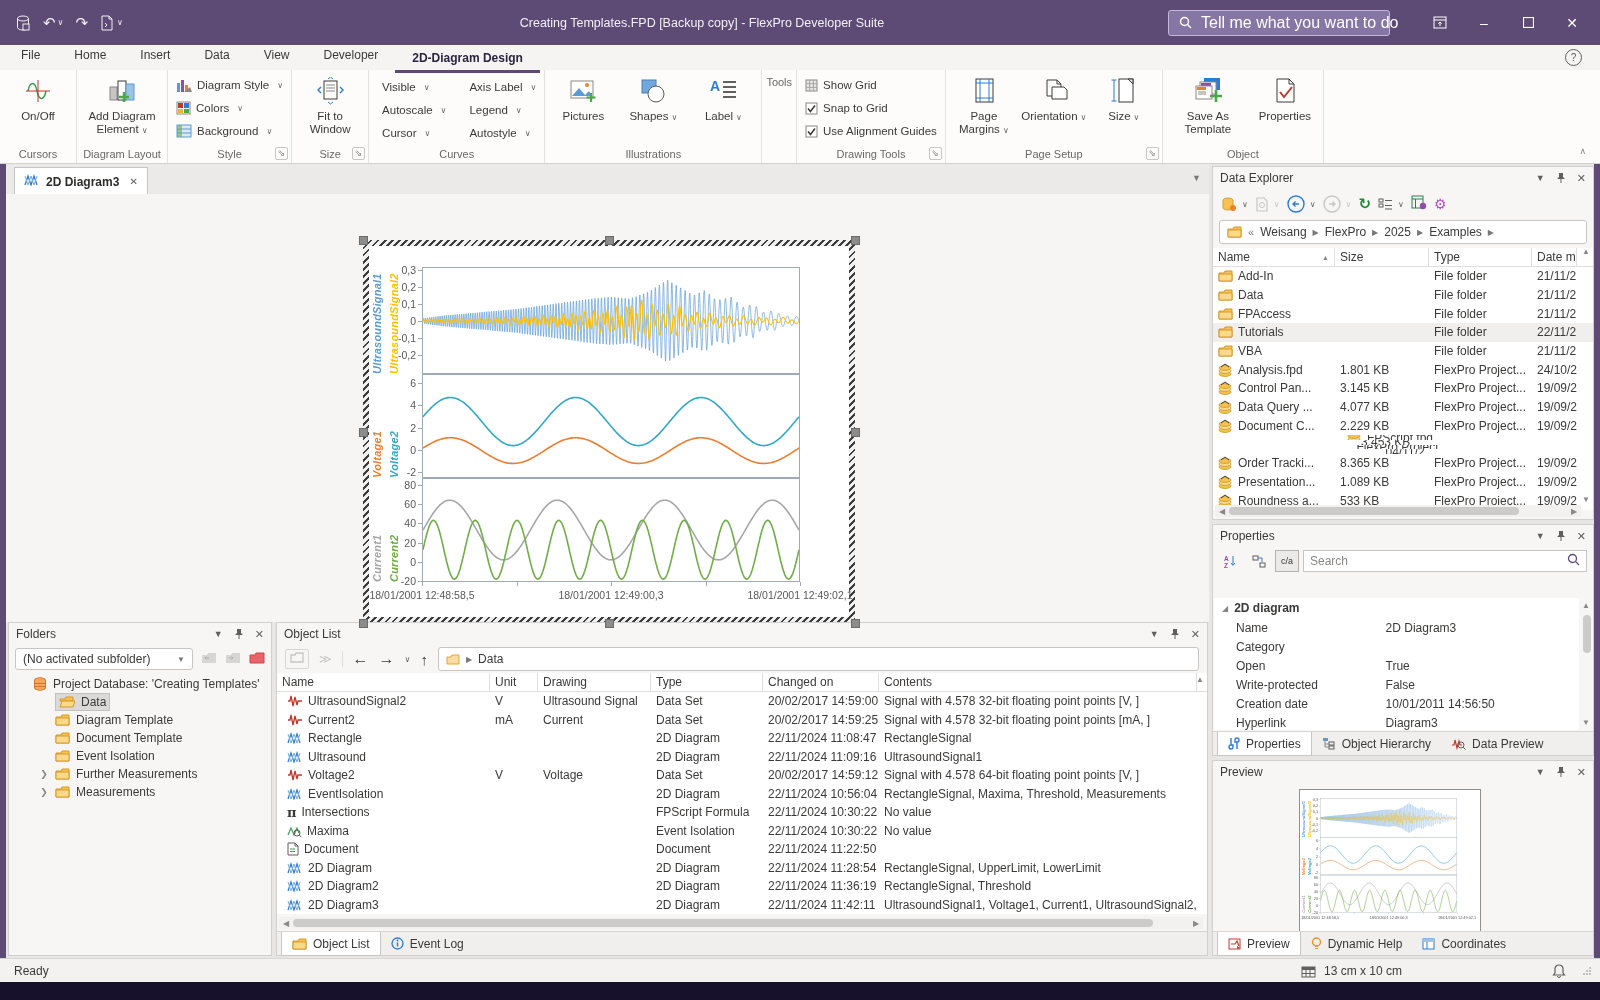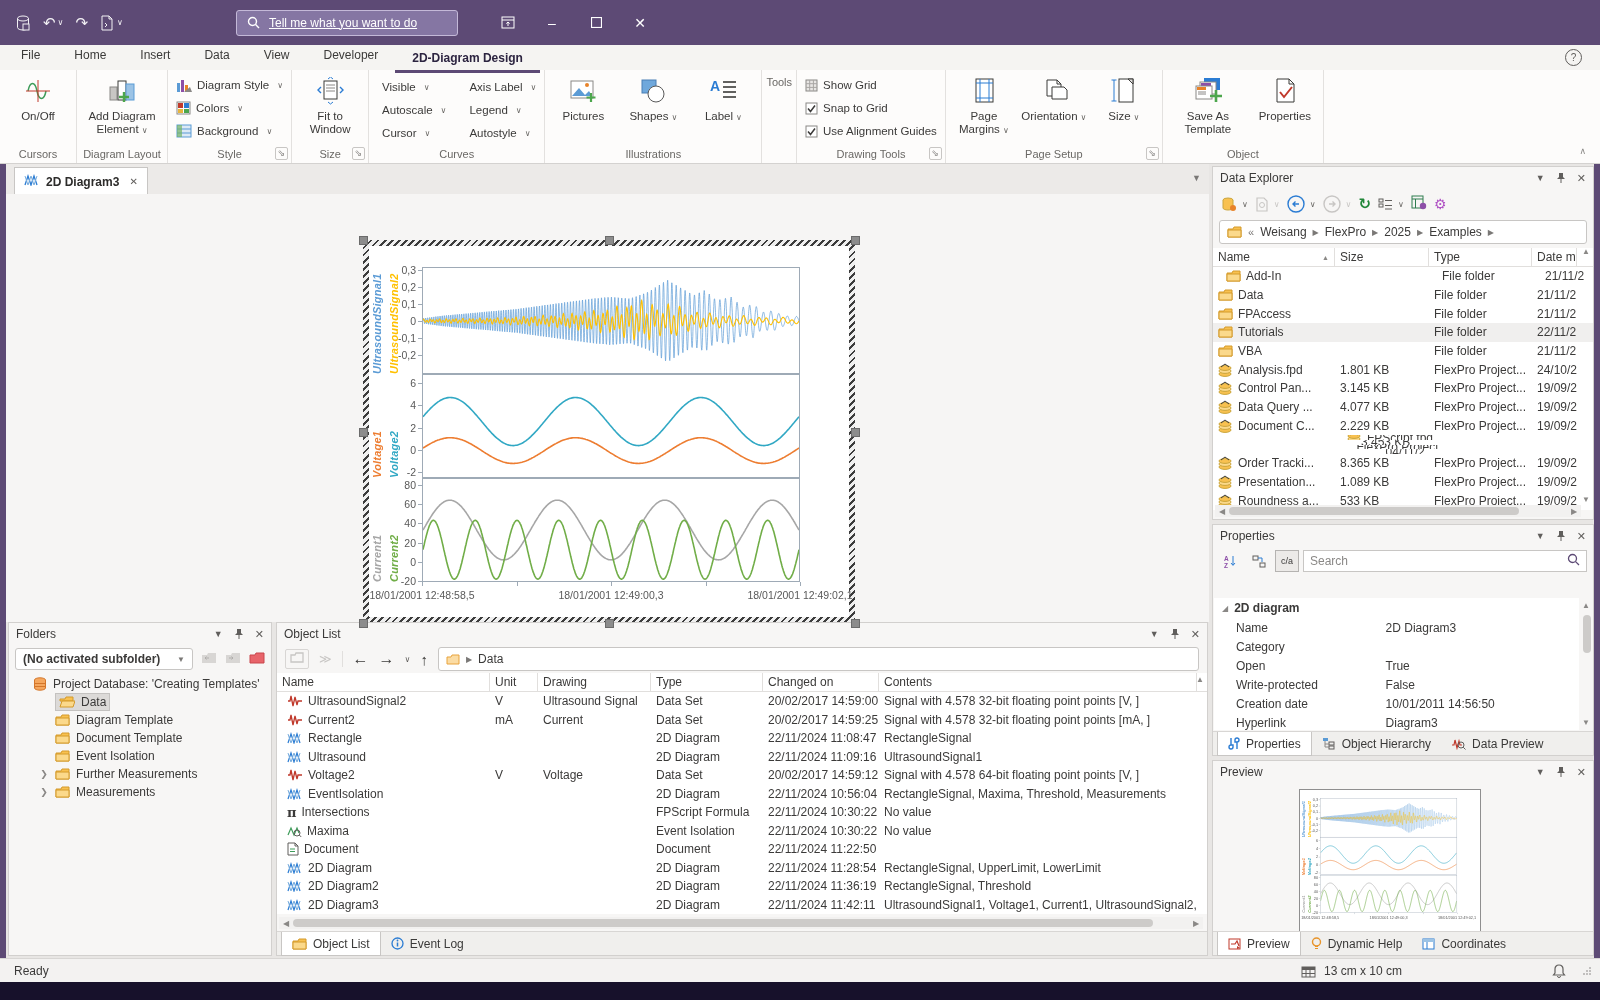--- a/index.html
+++ b/index.html
@@ -7,21 +7,21 @@
        font-family:"Liberation Sans","DejaVu Sans",sans-serif;font-size:12px;color:#3b3a39;background:#e8e6e4;}
   body::before{content:"";position:absolute;left:0;top:45px;width:6px;height:937px;background:#5d4a75;z-index:50;}
   body::after{content:"";position:absolute;right:0;top:45px;width:6px;height:937px;background:#5d4a75;z-index:50;}
 
   
   #titlebar{position:absolute;left:0;top:0;width:1600px;height:45px;background:#5d4a75;color:#fff;display:flex;align-items:center;z-index:60;}
   #qat{display:flex;align-items:center;gap:12px;padding-left:16px;width:220px;}
   #qat .qi{opacity:.92;display:flex;align-items:center;font-size:15px;}
   #title{flex:1;text-align:center;font-size:12.5px;color:#f3f0f7;}
   #tb-search{width:200px;height:24px;background:#8576a3;border:1px solid #c4b9d8;border-radius:3px;display:flex;align-items:center;gap:9px;padding:0 10px;color:#fff;margin-right:28px;}
-  #tb-search span{font-size:12px;white-space:nowrap;text-decoration:underline;}
+  #tb-search span{font-size:16px;white-space:nowrap;}
   #win-btns{display:flex;align-items:center;gap:0;margin-right:6px;}
   #win-btns .wb{width:44px;height:45px;display:flex;align-items:center;justify-content:center;font-size:14px;color:#fff;}
 
   
   #tabrow{position:absolute;left:0;top:45px;width:1600px;height:25px;background:#f5f4f2;display:flex;align-items:center;z-index:55;}
   .menutab{padding:0 17px;height:25px;display:flex;align-items:center;color:#3b3a39;font-size:12px;}
   .menutab.active{color:#2c2440;font-weight:bold;border-bottom:3px solid #5d4a75;padding-top:3px;}
   #help-btn{margin-left:auto;margin-right:18px;width:15px;height:15px;border:1.3px solid #5f5d5b;border-radius:50%;display:flex;align-items:center;justify-content:center;font-size:10px;color:#5f5d5b;}
 
   
@@ -133,20 +133,21 @@
     <span class="qi">↷</span>
     <span class="qi">
         <svg width="14" height="16">
           <path d="M2 1h7l3 3v11H2z" fill="none" stroke="#fff"></path>
           <path d="M9 1v3h3" fill="none" stroke="#fff"></path>
           <path d="M5 8l2 2-2 2" fill="none" stroke="#fff"></path>
         </svg>
         <span style="font-size:8px;margin-left:3px;">∨</span>
       </span>
   </div>
+  <div id="title">Creating Templates.FPD [Backup copy] - FlexPro Developer Suite</div>
   <div id="tb-search">
     <svg width="13" height="13">
         <circle cx="5.5" cy="5.5" r="4" fill="none" stroke="#fff" stroke-width="1.4"></circle>
         <line x1="8.6" y1="8.6" x2="12" y2="12" stroke="#fff" stroke-width="1.4"></line>
       </svg>
     <span>Tell me what you want to do</span>
   </div>
   <div id="win-btns">
     <span class="wb">
         <svg width="14" height="13">
@@ -586,21 +587,21 @@
       <span>Folders</span>
     <span class="phicons">
         <span>▼</span>
         <span><svg width="10" height="11">
             <path d="M3 1h4v4l2 2H1l2-2z" fill="#605e5c"></path>
             <line x1="5" y1="7" x2="5" y2="11" stroke="#605e5c"></line>
           </svg></span>
         <span style="font-size:11px;">✕</span>
       </span>
     </div>
-  <div style="display:flex;align-items:center;gap:8px;padding:3px 6px;font-weight:bold;">
+  <div style="display:flex;align-items:center;gap:8px;padding:3px 6px;">
     <div class="crumbbox" style="flex:1;height:20px;">
       <span style="color:#3b3a39;overflow:hidden;white-space:nowrap;">(No activated subfolder)</span>
       <span style="margin-left:auto;color:#7a7876;font-size:8px;">▼</span>
     </div>
     <span><svg width="16" height="13">
           <path d="M1 4h5l1-2h8v10H1z" fill="#d8d6d4"></path>
           <path d="M8 7h-4M5.5 5.5L4 7l1.5 1.5" stroke="#b0aeac" fill="none"></path>
         </svg></span>
     <span><svg width="16" height="13">
           <path d="M1 4h5l1-2h8v10H1z" fill="#d8d6d4"></path>
@@ -1047,21 +1048,21 @@
         <span>Size</span>
       </div>
       <div class="tc" style="width: 103px;">
         <span>Type</span>
       </div>
       <div class="tc" style="width: 45px;">
         <span>Date m...</span>
       </div>
     </div>
   <div id="de-rows" class="white">
-      <div class="trow" style="height: 18.7px; justify-content: center;">
+      <div class="trow" style="height: 18.7px;">
         <div class="tc" style="width:122px">
           <span style="display:inline-flex;align-items:center;">
             <svg width="15" height="12">
               <path d="M1 3h5l1-2h7v10H1z" fill="#f8c150" stroke="#d49a2a"></path>
               <path d="M1 4h13v7H1z" fill="#fbd98b" stroke="#d49a2a"></path>
             </svg>
           </span>
           <span>Add-In</span>
         </div>
   <div class="tc" style="width:94px"></div>

